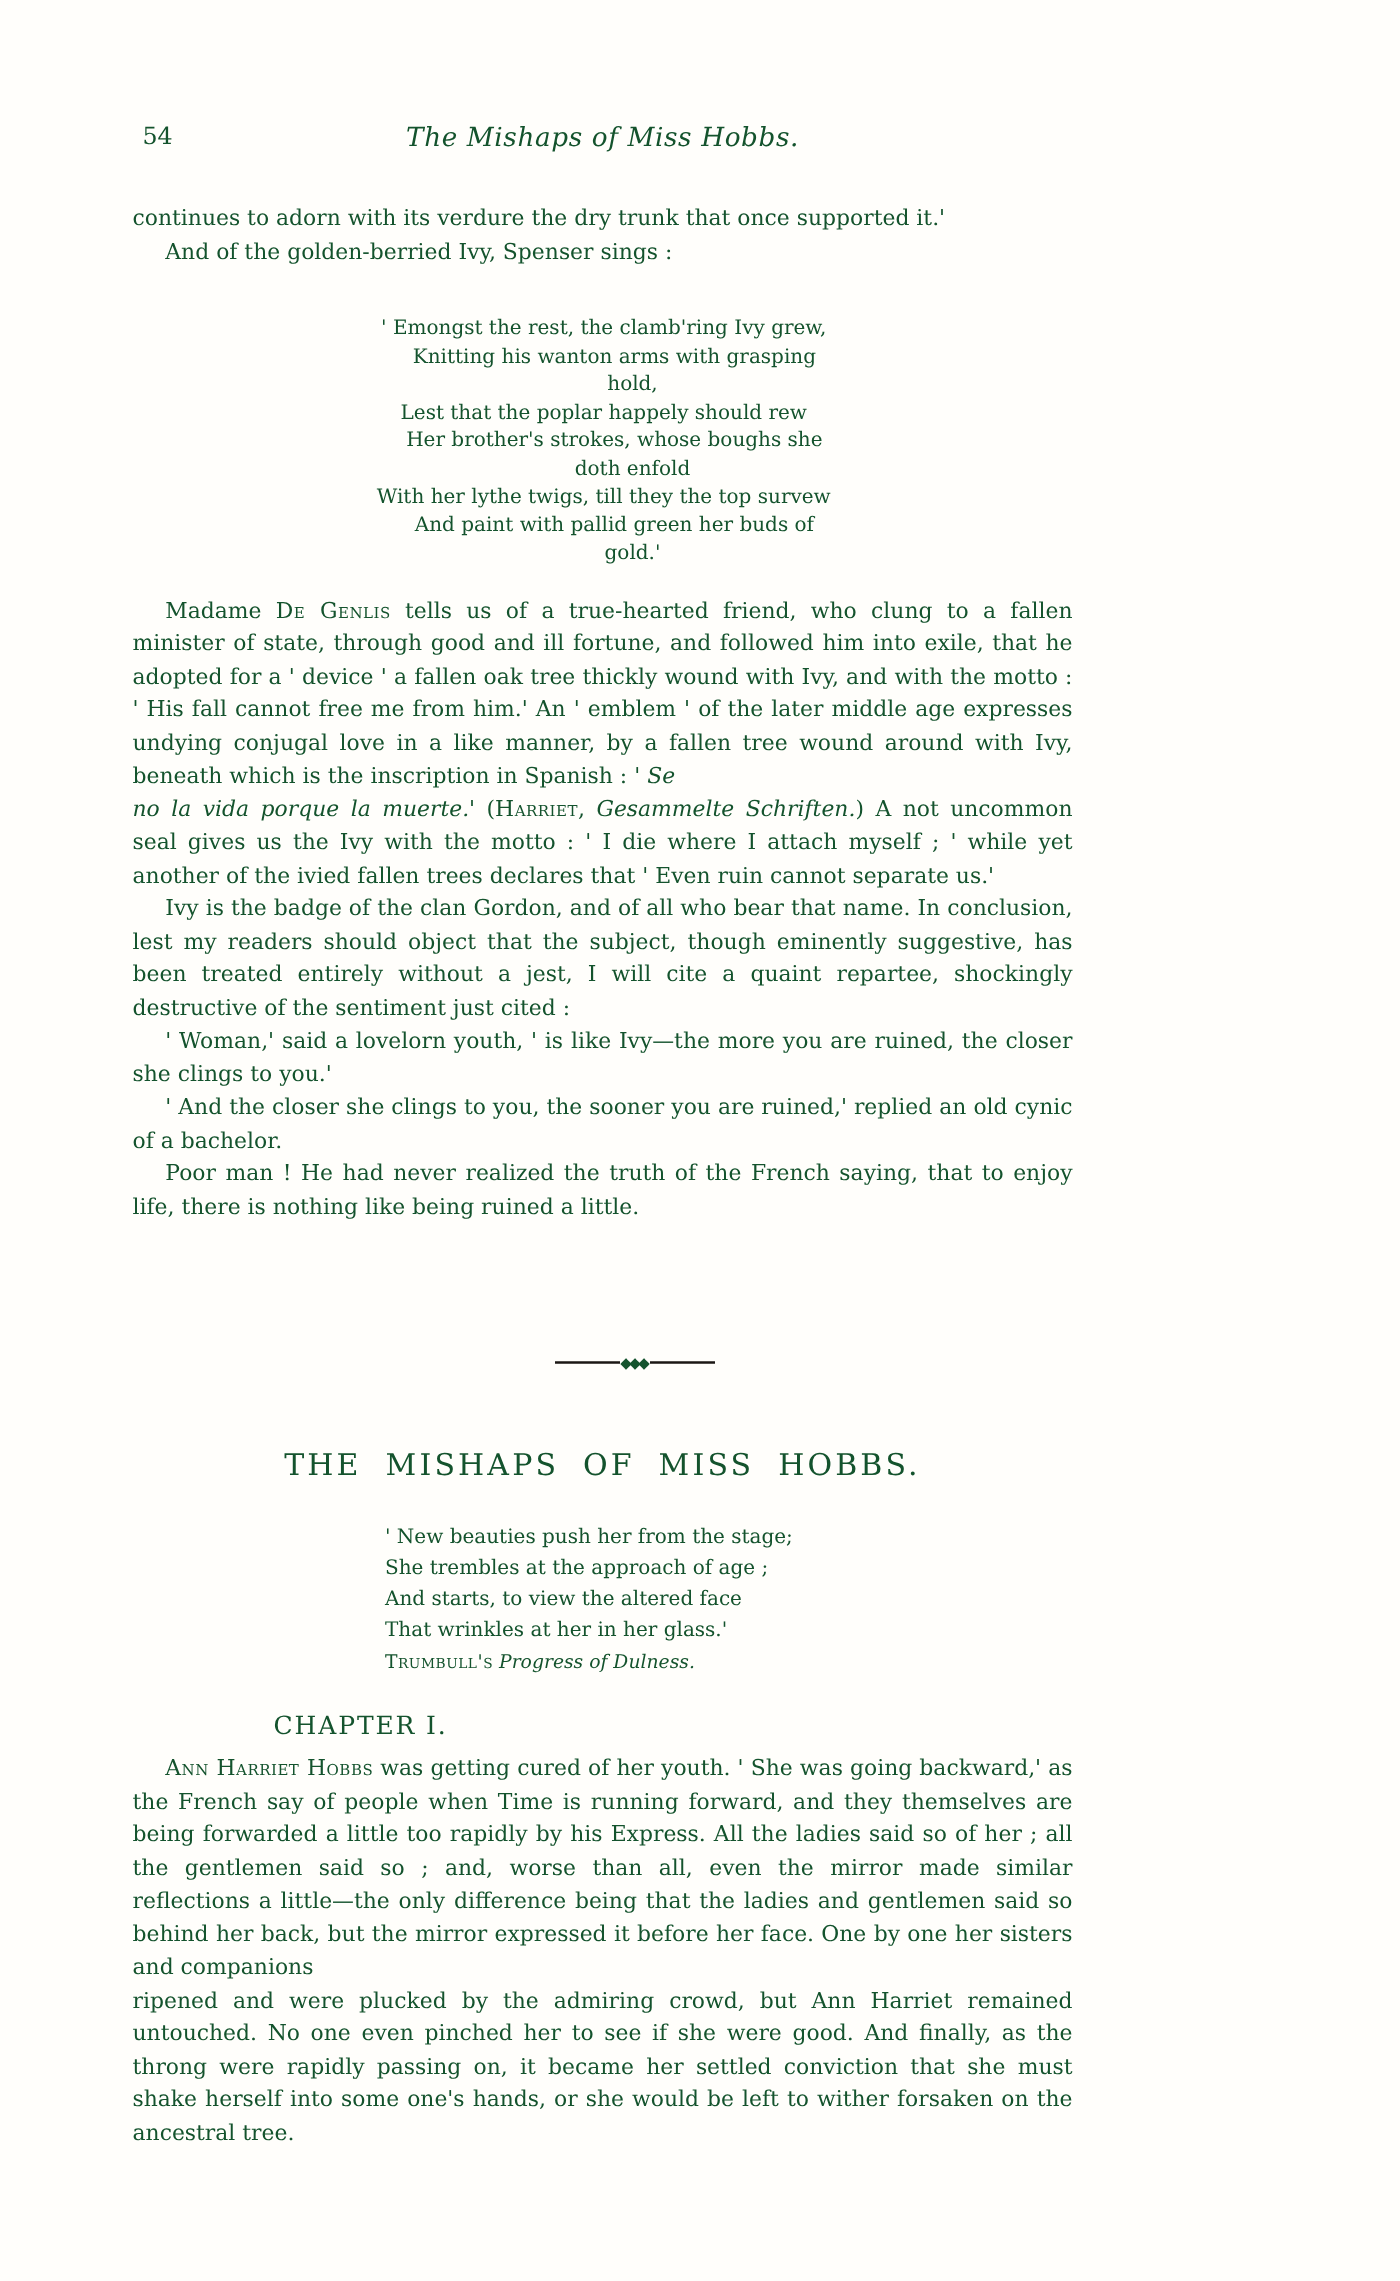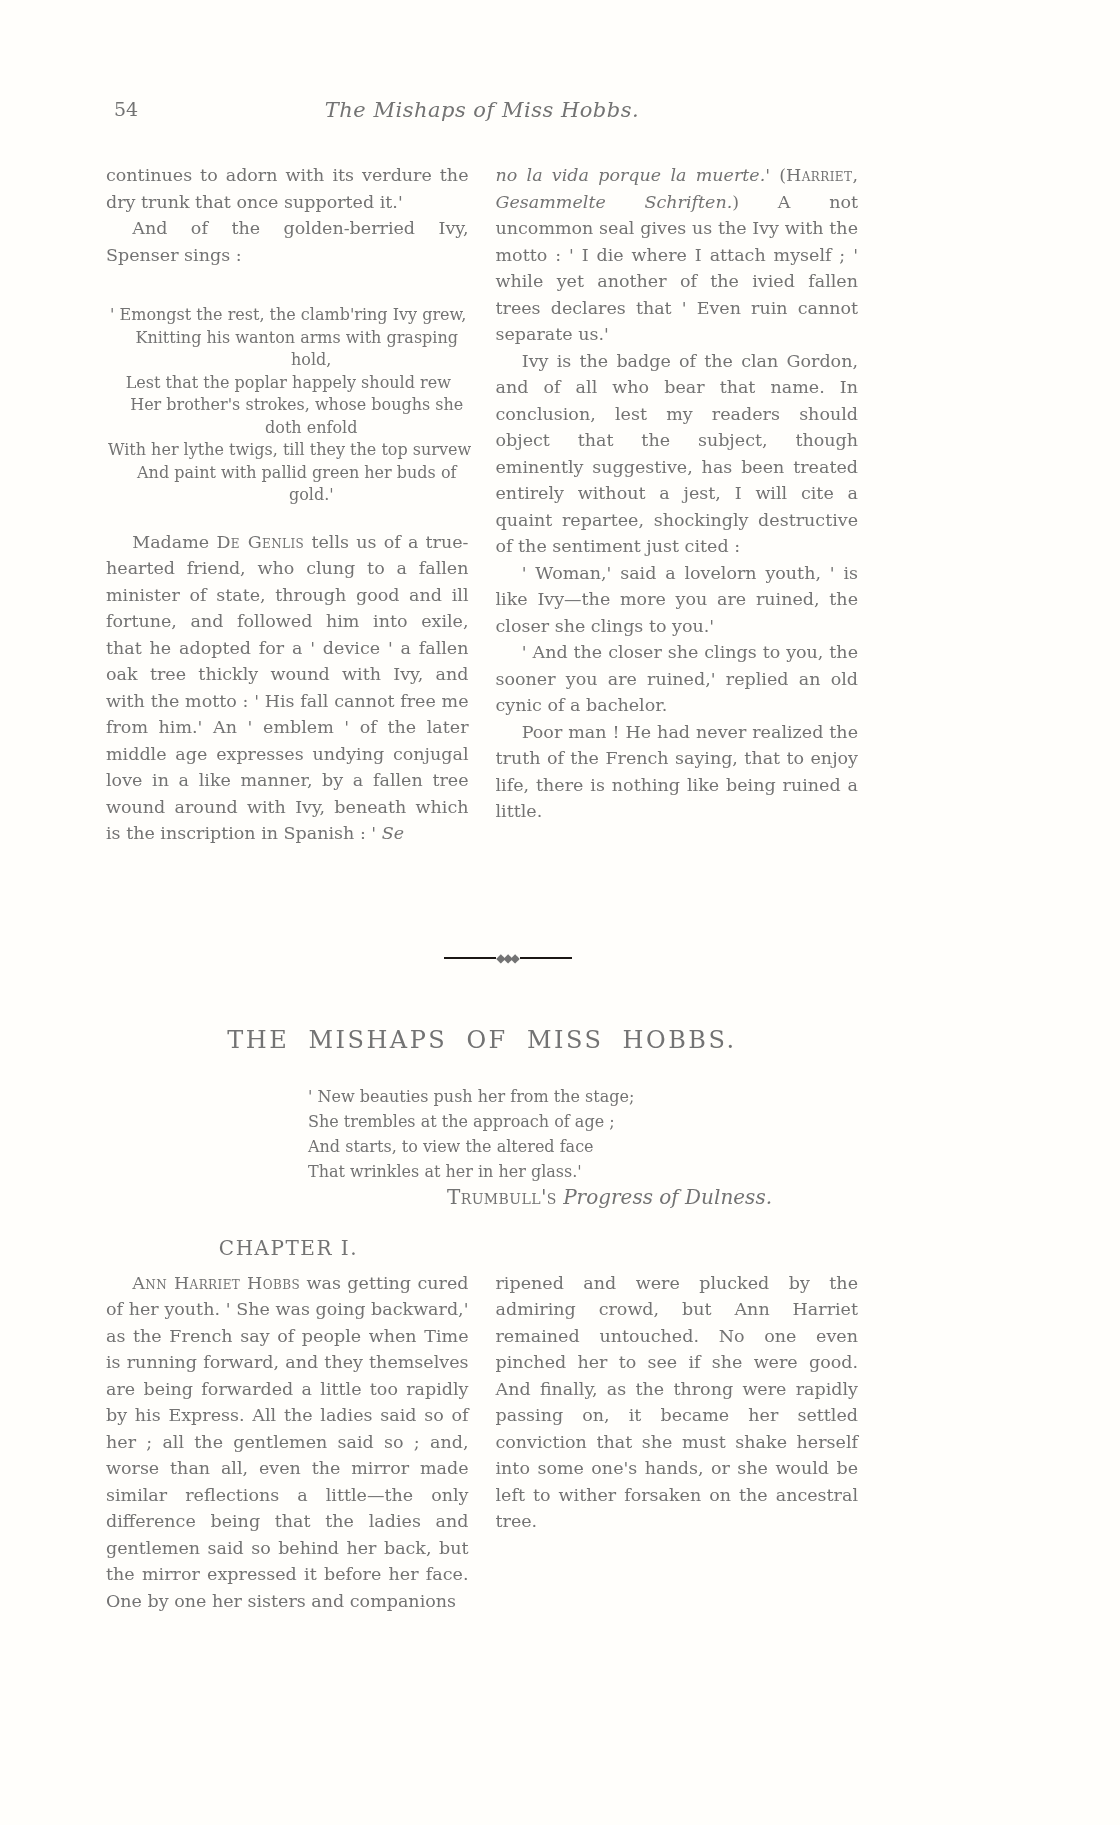--- a/index.html
+++ b/index.html
@@ -2,35 +2,35 @@
 <html><head>
 <meta charset="utf-8">
 <style>
   html, body { margin: 0; padding: 0; background: #ffffff; }
   .page {
     position: relative;
     width: 1120px;
     height: 1825px;
     box-sizing: border-box;
     background: #fffefb;
-    color: #737373;
+    color: #14532d;
     font-family: "DejaVu Serif", serif;
     padding: 98px 262px 0 106px;
     overflow: hidden;
   }
   
   .header { position: relative; height: 34px; }
   .page-number { position: absolute; left: 8px; top: 0; font-size: 19px; }
   .running-title {
     position: absolute; left: 0; right: 0; top: 0;
     text-align: center; font-style: italic; font-size: 21px;
     letter-spacing: 0.5px;
   }
   
-  .columns { display: flex; gap: 27px; margin-top: 30px; }
+  .columns { display: flex; margin-top: 30px; flex-direction: column; }
   .col { flex: 1; min-width: 0; font-size: 17.5px; line-height: 26.5px; text-align: justify; }
   .col p { margin: 0; }
   p.ind { text-indent: 1.5em; }
   .sc { font-variant: small-caps; letter-spacing: 0.4px; }
   .it { font-style: italic; }
   
   .verse { font-size: 16px; line-height: 22.5px; margin: 36px 0 22px 2px; text-align: center; }
   .verse-line { white-space: nowrap; }
   .vl1 { padding-left: 17px; }
   .vl2 { padding-left: 46px; }
@@ -44,21 +44,21 @@
   .divider .orn { font-size: 12px; line-height: 10px; letter-spacing: -2px; padding: 0 2px 0 0; }
   
   .story-title {
     margin-top: 62px; text-align: center;
     font-size: 24px; letter-spacing: 2.5px; word-spacing: 9px;
   }
   .epigraph {
     margin-top: 30px; margin-left: 202px; width: 470px;
     font-size: 16px; line-height: 25px; text-align: left;
   }
-  .epigraph .attr { text-align: right; margin-top: 1px; padding-right: 6px; font-size: 20px; }
+  .epigraph .attr { text-align: left; margin-top: 1px; padding-right: 6px; font-size: 15px; }
   .chapter-heading {
     margin-top: 26px; width: 365px; text-align: center;
     font-size: 20px; letter-spacing: 1.5px;
   }
   .columns2 { margin-top: 10px; }
 </style>
 </head>
 <body>
 
 <div class="page">

